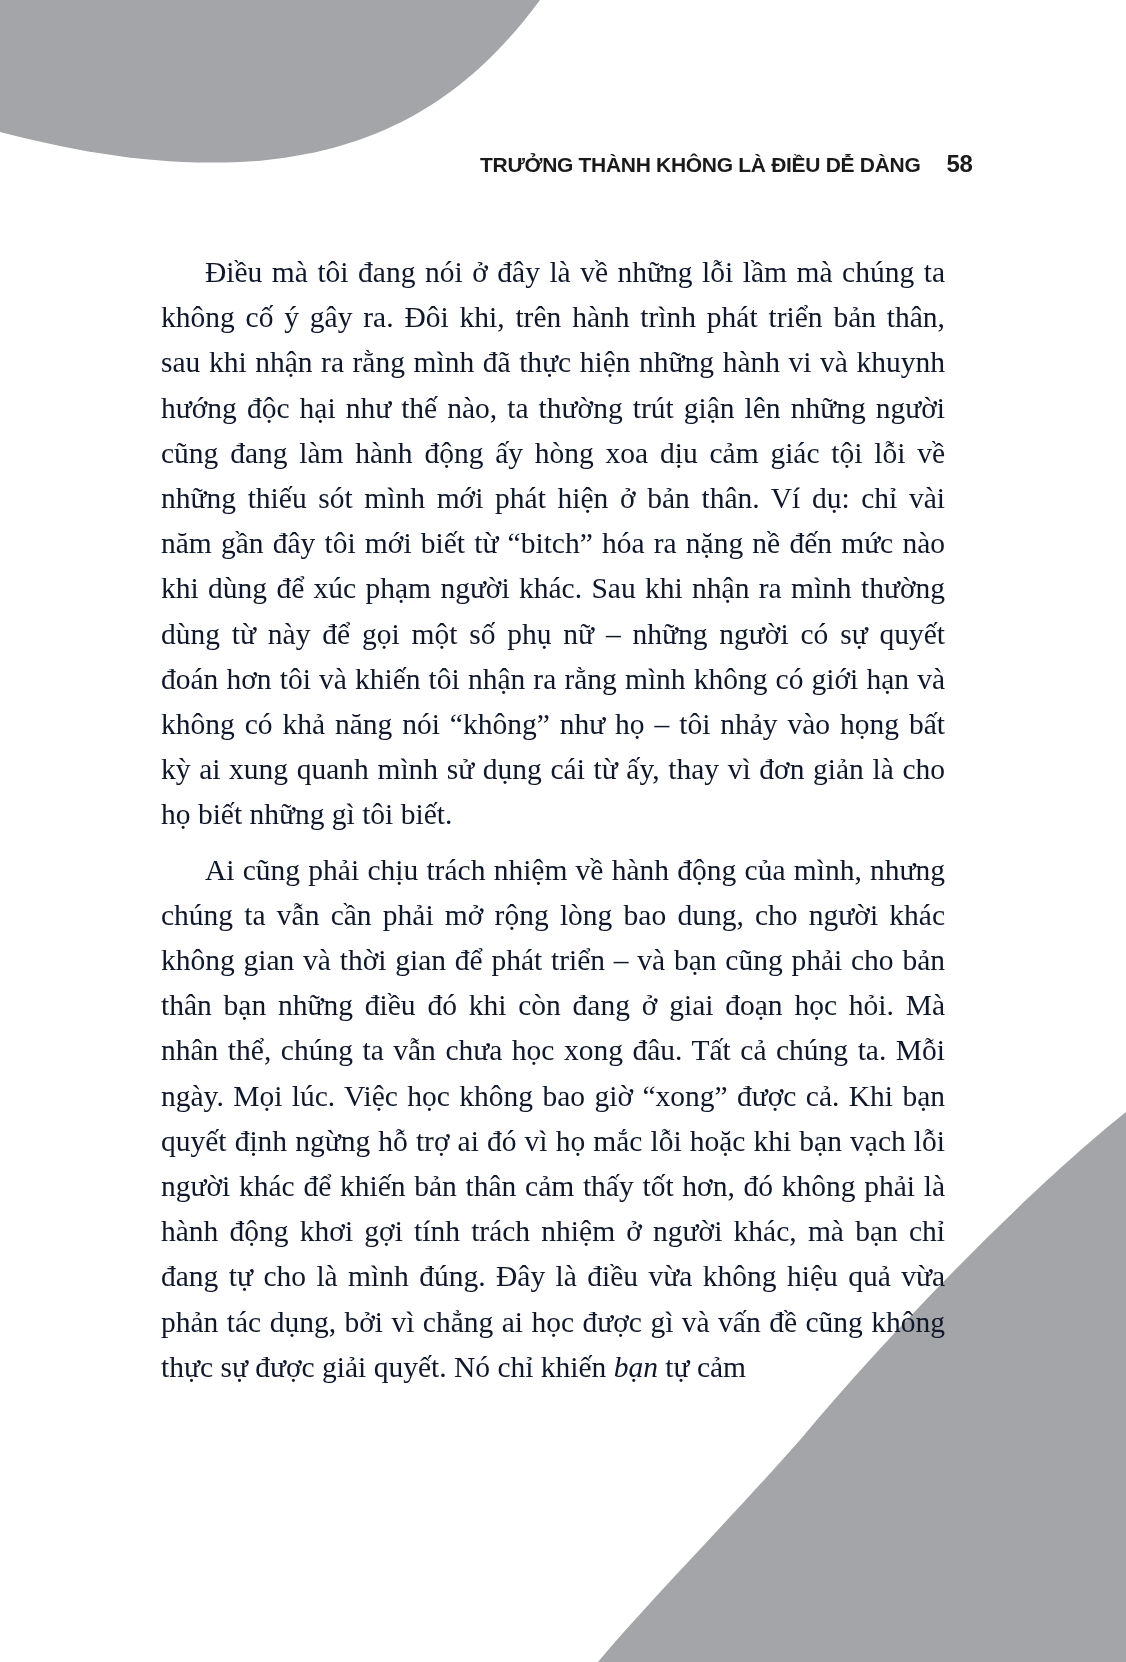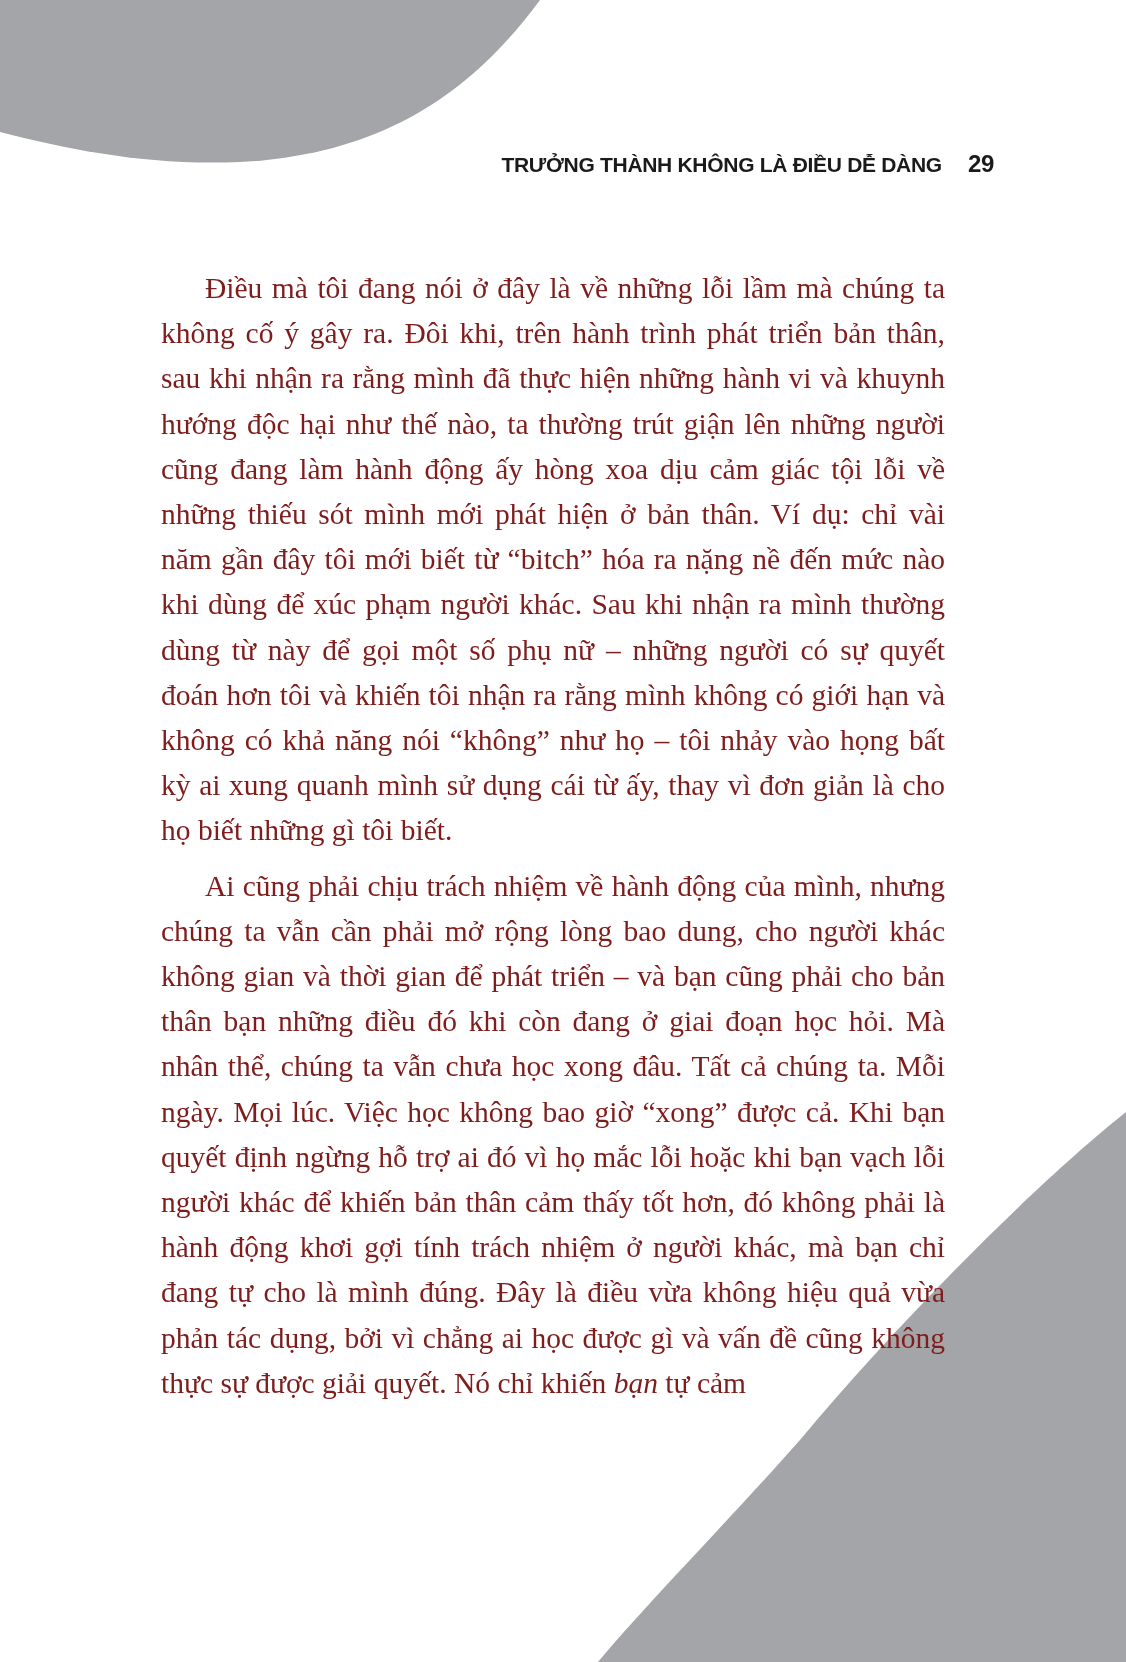--- a/index.html
+++ b/index.html
@@ -1,41 +1,41 @@
 <!DOCTYPE html>
 <html><head>
 <meta charset="utf-8">
 <style>
   html, body { margin:0; padding:0; }
   body { width:1126px; height:1662px; position:relative; overflow:hidden; background:#ffffff; }
   .shape { position:absolute; left:0; top:0; width:1126px; height:1662px; }
   .running-head {
     position:absolute; top:150px; left:480px; width:514px;
     font-family:"Liberation Sans", sans-serif; font-size:21px; font-weight:bold;
-    color:#1a1a1a; display:flex; justify-content:flex-end; align-items:baseline; gap:26px;
+    color:#1a1a1a; display:flex; align-items:baseline; gap:26px;
     letter-spacing:-0.3px;
   }
   .running-head .folio { font-size:24px; }
   .body-text {
     position:absolute; top:250px; left:161px; width:784px;
     font-family:"Liberation Serif", serif; font-size:29.5px; line-height:45.2px;
-    color:#7f1d1d; text-align:justify;margin-top:16px;
+    color:#0f172a; text-align:justify;
   }
   .body-text p { margin:0 0 10px 0; text-indent:44px; }
   .body-text em { }
 </style>
 </head>
 <body>
 
 <svg class="shape" viewBox="0 0 1126 1662" preserveAspectRatio="none">
   <path d="M0,0 L540,0 C470,95 380,155 240,162 C150,166 70,150 0,132 Z" fill="#a4a5a8"></path>
   <path d="M1126,1112 C1040,1180 900,1320 800,1440 C720,1530 650,1600 598,1662 L1126,1662 Z" fill="#a4a5a8"></path>
 </svg>
 
 <div class="running-head">
   <span>TRƯỞNG THÀNH KHÔNG LÀ ĐIỀU DỄ DÀNG</span>
-  <span class="folio">29</span>
+  <span class="folio">58</span>
 </div>
 
 <div class="body-text">
   <p>Điều mà tôi đang nói ở đây là về những lỗi lầm mà chúng ta không cố ý gây ra. Đôi khi, trên hành trình phát triển bản thân, sau khi nhận ra rằng mình đã thực hiện những hành vi và khuynh hướng độc hại như thế nào, ta thường trút giận lên những người cũng đang làm hành động ấy hòng xoa dịu cảm giác tội lỗi về những thiếu sót mình mới phát hiện ở bản thân. Ví dụ: chỉ vài năm gần đây tôi mới biết từ “bitch” hóa ra nặng nề đến mức nào khi dùng để xúc phạm người khác. Sau khi nhận ra mình thường dùng từ này để gọi một số phụ nữ – những người có sự quyết đoán hơn tôi và khiến tôi nhận ra rằng mình không có giới hạn và không có khả năng nói “không” như họ – tôi nhảy vào họng bất kỳ ai xung quanh mình sử dụng cái từ ấy, thay vì đơn giản là cho họ biết những gì tôi biết.</p>
   <p><span>Ai cũng phải chịu trách nhiệm về hành động của mình, nhưng chúng ta vẫn cần phải mở rộng lòng bao dung, cho người khác không gian và thời gian để phát triển – và bạn cũng phải cho bản thân bạn những điều đó khi còn đang ở giai đoạn học hỏi. Mà nhân thể, chúng ta vẫn chưa học xong đâu. Tất cả chúng ta. Mỗi ngày. Mọi lúc. Việc học không bao giờ “xong” được cả. Khi bạn quyết định ngừng hỗ trợ ai đó vì họ mắc lỗi hoặc khi bạn vạch lỗi người khác để khiến bản thân cảm thấy tốt hơn, đó không phải là hành động khơi gợi tính trách nhiệm ở người khác, mà bạn chỉ đang tự cho là mình đúng. Đây là điều vừa không hiệu quả vừa phản tác dụng, bởi vì chẳng ai học được gì và vấn đề cũng không thực sự được giải quyết. Nó chỉ khiến </span><em>bạn</em><span> tự cảm</span></p>
 </div>
 
 </body></html>

